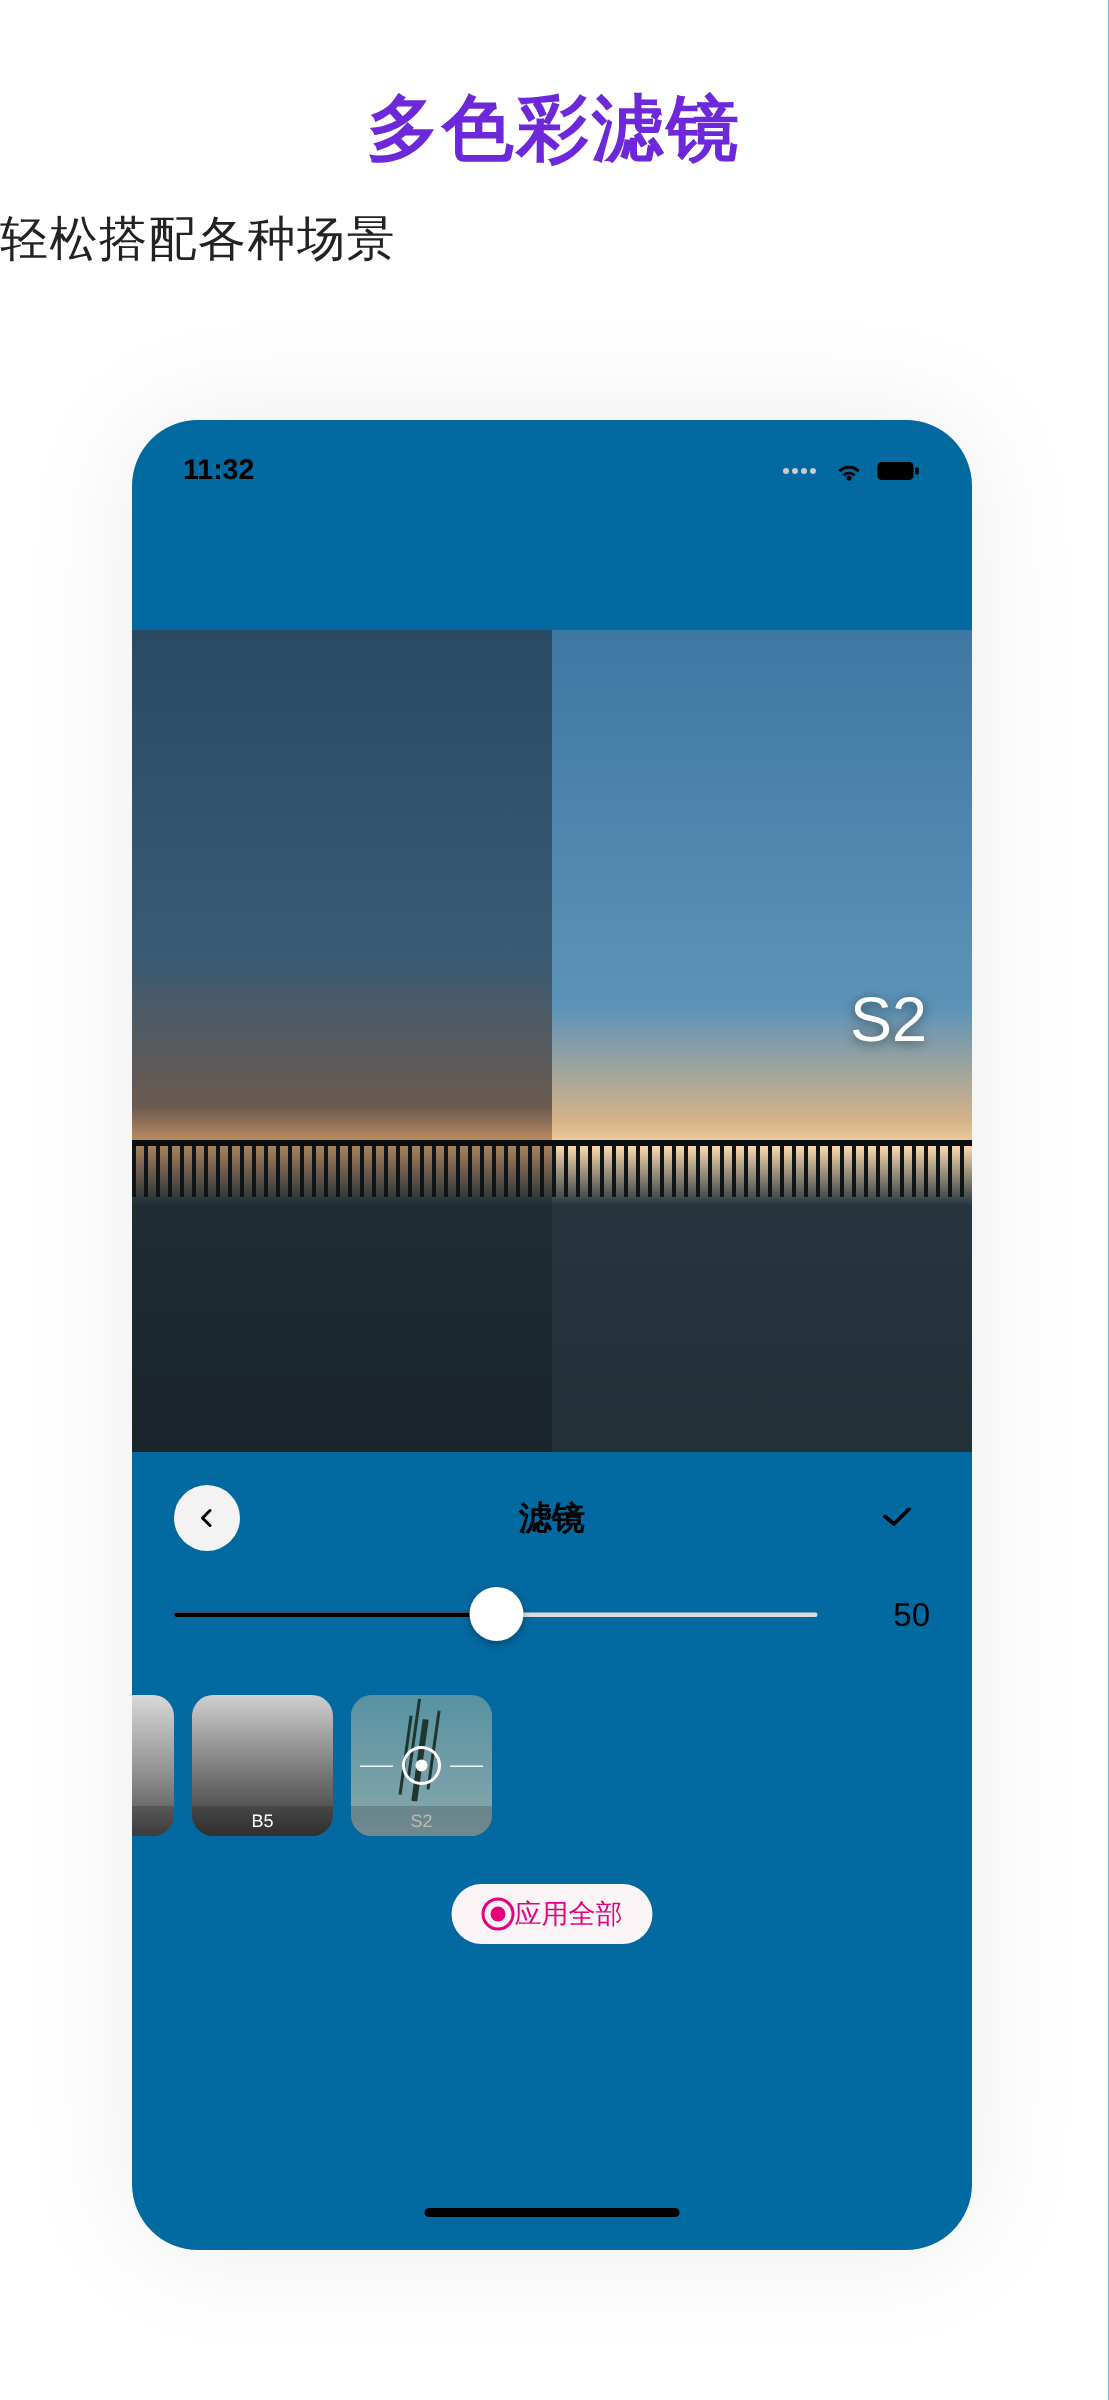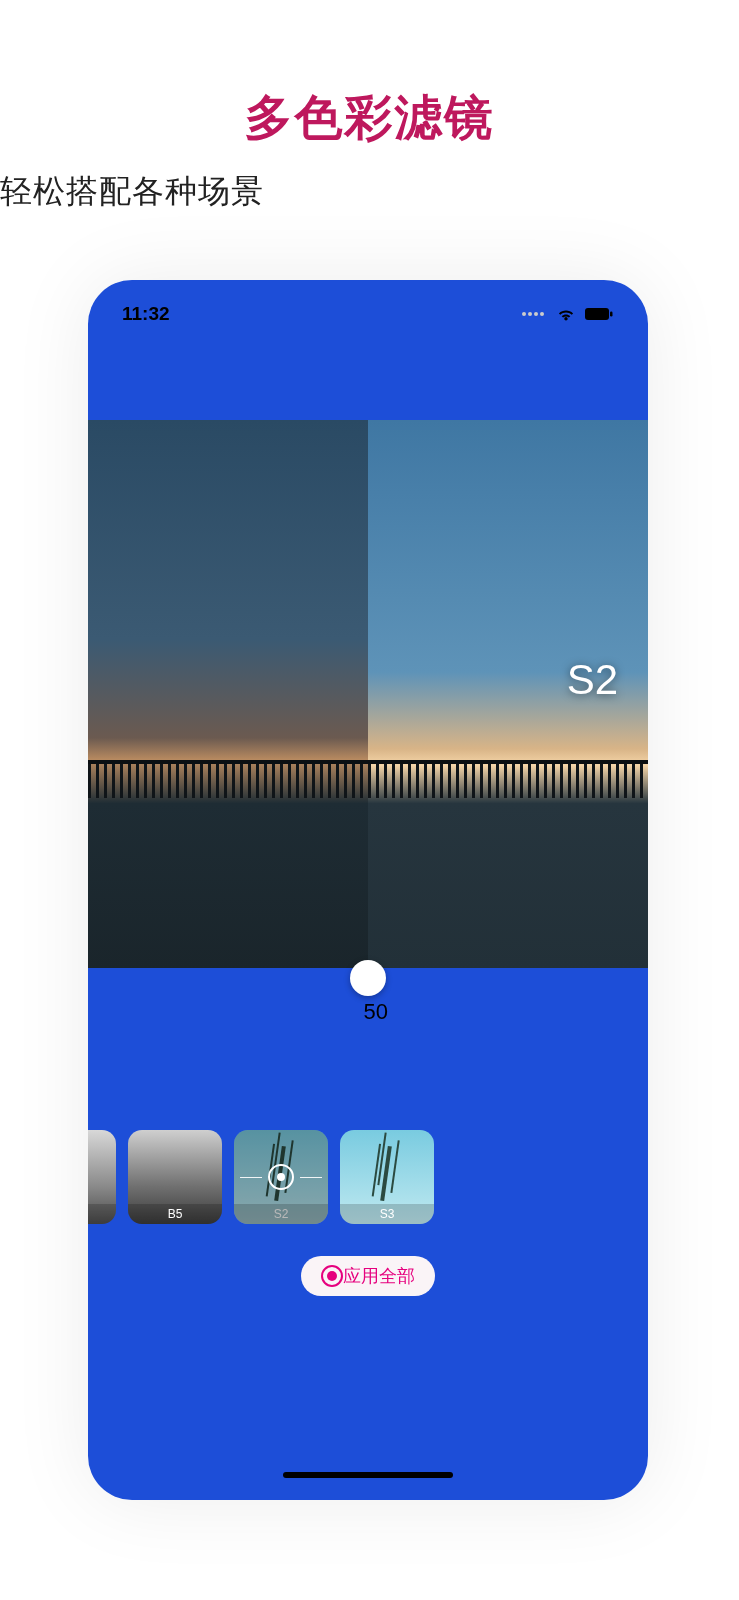--- a/index.html
+++ b/index.html
@@ -8,37 +8,37 @@
   height: 1600px;
   background: #ffffff;
   font-family: -apple-system, "PingFang SC", "Helvetica Neue", sans-serif;
   position: relative;
   overflow: hidden;
 }
 .page-title {
   text-align: center;
   font-size: 48px;
   font-weight: 700;
-  color: #be185d;
-  padding-top: 86px;
+  color: #6d28d9;
+  padding-top: 54px;
   letter-spacing: 2px;
 }
 .page-subtitle {
   font-size: 32px;
   color: #222;
   margin-top: 20px;
   letter-spacing: 1px;
 }
 .phone {
   position: absolute;
   left: 88px;
   top: 280px;
   width: 560px;
   height: 1220px;
-  background: #1d4ed8;
+  background: #0369a1;
   border-radius: 44px;
   box-shadow: 0 0 80px rgba(0,0,0,0.08);
   overflow: hidden;
 }
 .status-bar {
   display: flex;
   justify-content: space-between;
   align-items: center;
   padding: 18px 34px 6px 34px;
   height: 56px;
@@ -98,24 +98,23 @@
   background: #f3f3f3;
   display: flex; align-items: center; justify-content: center;
 }
 .plain-btn {
   width: 44px; height: 44px;
   display: flex; align-items: center; justify-content: center;
 }
 .editor-title { font-size: 22px; font-weight: 600; color: #000; }
 .slider-row {
   display: flex;
-  align-items: center;
+  align-items: flex-start;
   padding: 8px 28px 20px 28px;
-  gap: 20px;
-  flex-direction: column;
+  gap: 35px;
 }
 .slider {
   flex: 1;
   position: relative;
   height: 24px;
   display: flex;
   align-items: center;
 }
 .slider-track { height: 3px; background: #ddd; width: 100%; border-radius: 2px; position: relative; }
 .slider-fill { position: absolute; left: 0; height: 3px; background: #000; border-radius: 2px; }
@@ -250,20 +249,33 @@
     </div>
   </div>
 
   <div class="preview-area">
     <div class="preview-left"></div>
     <div class="preview-right"></div>
     <div class="pier"></div>
     <div class="preview-filter-label">S2</div>
   </div>
 
+  <div class="editor-header">
+    <div class="circle-btn">
+      <svg width="14" height="14" viewBox="0 0 14 14">
+          <path d="M9 2 4 7l5 5" stroke="#000" stroke-width="2" fill="none" stroke-linecap="round" stroke-linejoin="round"></path>
+        </svg>
+    </div>
+    <div class="editor-title">滤镜</div>
+    <div class="plain-btn">
+      <svg width="20" height="14" viewBox="0 0 20 14">
+          <path d="M2 6l6 5L18 1" stroke="#000" stroke-width="2.5" fill="none" stroke-linecap="round" stroke-linejoin="round"></path>
+        </svg>
+    </div>
+  </div>
 
   <div class="slider-row">
     <div class="slider">
       <div class="slider-track">
         <div class="slider-fill" style="width:50%"></div>
       </div>
       <div class="slider-thumb" style="left:50%"></div>
     </div>
     <div class="slider-value">50</div>
   </div>
@@ -276,23 +288,20 @@
         <div class="filter-label">B5</div>
       </div>
       <div class="filter-card trop">
         <div class="filter-label">S2</div>
         <div class="selected-overlay">
           <div class="sel-line l"></div>
           <div class="ring"></div>
           <div class="sel-line r"></div>
         </div>
       </div>
-      <div class="filter-card trop">
-        <div class="filter-label">S3</div>
-      </div>
     </div>
 
   <div class="apply-row">
     <div class="apply-btn">
       <div class="radio"></div>
       <span>应用全部</span>
     </div>
   </div>
 
   <div class="home-indicator"></div>

